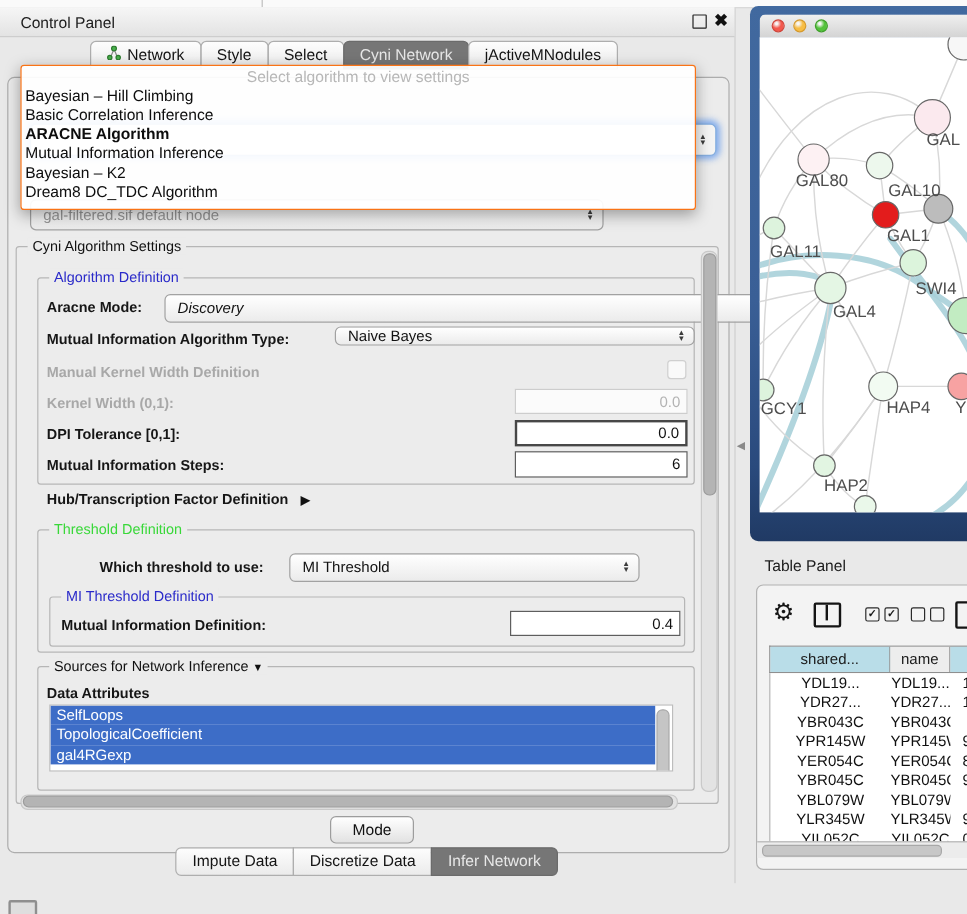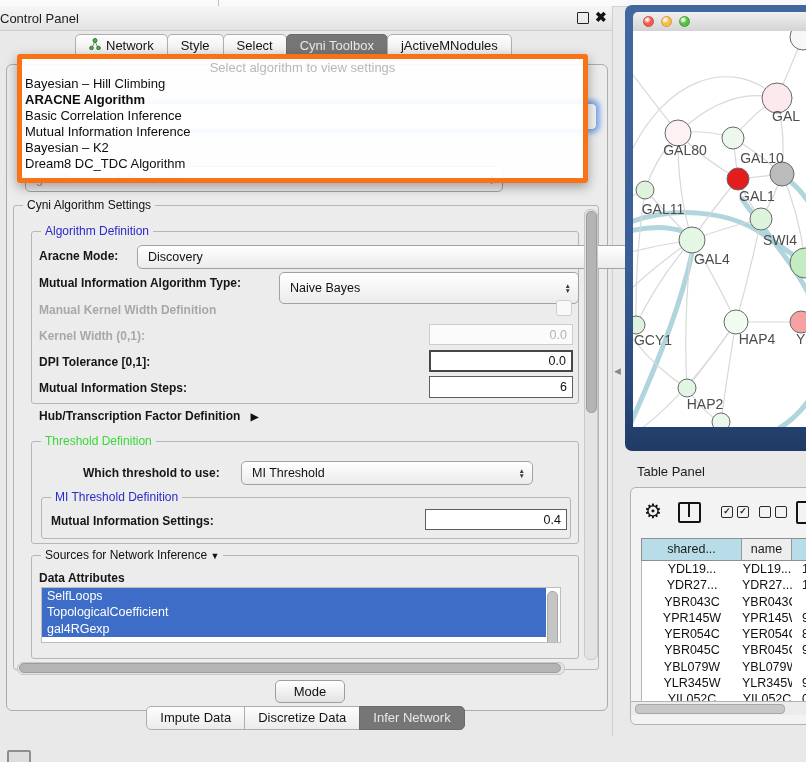--- a/index.html
+++ b/index.html
@@ -6,21 +6,21 @@
   #app{position:relative;width:806px;height:762px;background:#e9e9e9;overflow:hidden;
        font-family:"Liberation Sans",sans-serif;color:#111;}
   .abs{position:absolute;}
   
   #top-strip{left:0;top:0;width:806px;height:6px;background:#fafafa;border-bottom:1px solid #d2d2d2;}
   #top-strip .vdiv{position:absolute;left:218px;top:0;width:1px;height:6px;background:#bfbfbf;}
   
   #cp{left:0;top:6px;width:612px;height:730px;background:#e9e9e9;border-right:1px solid #cfcfcf;}
   #cp-header{position:absolute;left:0;top:0;width:612px;height:24px;
     background:linear-gradient(#f6f6f6,#e3e3e3);border-bottom:1px solid #cdcdcd;}
-  #cp-title{position:absolute;left:0;top:5px;font-size:13px;color:#1c1c1c;}
+  #cp-title{position:absolute;left:17px;top:5px;font-size:13px;color:#1c1c1c;}
   #cp-float{position:absolute;left:577px;top:6px;width:10px;height:10px;border:1.5px solid #222;border-radius:1px;}
   #cp-close{position:absolute;left:595px;top:3px;font-size:14px;font-weight:bold;color:#111;}
   
   .tabrow{display:flex;align-items:flex-end;}
   #top-tabs{position:absolute;left:76px;top:28px;height:24px;}
   .tab{height:22px;line-height:22px;padding:0 13px;font-size:13px;color:#141414;
     background:linear-gradient(#fdfdfd,#ebebeb);border:1px solid #aeaeae;border-radius:5px 5px 0 0;
     margin-left:-1px;display:flex;align-items:center;gap:5px;}
   .tab.sel{background:#767676;color:#e8e8e8;border-color:#6b6b6b;}
   .btab{border-radius:0;}
@@ -33,21 +33,21 @@
   .ghost-lbl{position:absolute;font-size:12.5px;color:#8d8d8d;}
   .combo{position:absolute;border:1px solid #a2a2a2;border-radius:5px;
     background:linear-gradient(#ffffff,#ebebeb);font-size:12.5px;color:#111;
     display:flex;align-items:center;padding:0 24px 0 10px;box-sizing:border-box;}
   .combo .spin{position:absolute;right:7px;top:50%;transform:translateY(-50%);
     display:flex;flex-direction:column;align-items:center;color:#3c3c3c;font-size:6.5px;line-height:5px;}
   .combo.focusring{box-shadow:0 0 5px 2.5px rgba(110,160,235,.85);border-color:#86aede;background:#f4f4f4;}
   .combo.ghost{color:#979797;}
   
   #popup{left:17px;top:54px;width:561px;height:119px;background:rgba(255,255,255,.93);
-    border:5px solid #f97316;border-radius:3px;box-shadow:0 4px 12px rgba(0,0,0,.35);z-index:30;}
+    border:1px solid #f97316;border-radius:3px;box-shadow:0 4px 12px rgba(0,0,0,.35);z-index:30;}
   #popup-title{height:17px;line-height:17px;text-align:center;font-size:13px;color:#b7b7b7;}
   .pop-item{height:16px;line-height:16px;padding-left:3px;font-size:13px;color:#0d0d0d;white-space:nowrap;}
   .pop-item.bold{font-weight:bold;}
   
   .grp{position:absolute;border:1px solid #b6b6b6;border-radius:3px;box-sizing:border-box;}
   .grp>.legend{position:absolute;top:-8px;left:9px;background:#ececec;padding:0 4px;font-size:12px;white-space:nowrap;}
   .legend.blue{color:#2a2ac9;}
   .legend.green{color:#39d839;}
   .lbl{position:absolute;font-size:12px;font-weight:bold;color:#161616;white-space:nowrap;}
   .lbl.dis{color:#a8a8a8;}
@@ -133,21 +133,21 @@
             </svg></span>
           <span>Network</span>
         </div>
         <div class="tab">
           <span>Style</span>
         </div>
         <div class="tab">
           <span>Select</span>
         </div>
         <div class="tab sel">
-          <span>Cyni Toolbox</span>
+          <span>Cyni Network</span>
         </div>
         <div class="tab">
           <span>jActiveMNodules</span>
         </div>
       </nav>
 
     <div id="content" class="abs">
 
       <span class="ghost-lbl" style="left:18px;top:24px;">Inference Algorithm</span>
       <div class="combo focusring" style="left:18px;top:38px;width:572px;height:27px;">
@@ -159,26 +159,26 @@
       </div>
 
       <div class="grp" style="left:6px;top:140px;width:586px;height:465px;">
         <span class="legend">Cyni Algorithm Settings</span>
       </div>
 
       <div class="grp" style="left:24px;top:166px;width:548px;height:173px;">
         <span class="legend blue">Algorithm Definition</span>
       </div>
       <span class="lbl" style="left:32px;top:184px;">Aracne Mode:</span>
-      <div class="combo" style="left:130px;top:180px;width:534px;height:24px;">
+      <div class="combo" style="left:130px;top:180px;width:534px;height:24px;font-style:italic;">
         <span>Discovery</span>
         <span class="spin">▲<br>▼</span>
       </div>
       <span class="lbl" style="left:32px;top:211px;">Mutual Information Algorithm Type:</span>
-      <div class="combo" style="left:272px;top:207px;width:300px;height:32px;">
+      <div class="combo" style="left:272px;top:207px;width:300px;height:16px;">
         <span>Naive Bayes</span>
         <span class="spin">▲<br>▼</span>
       </div>
       <span class="lbl dis" style="left:32px;top:238px;">Manual Kernel Width Definition</span>
       <span id="kernel-cb" style="left:549px;top:235px;"></span>
       <span class="lbl dis" style="left:32px;top:264px;">Kernel Width (0,1):</span>
       <div class="tfield dis" style="left:422px;top:259px;width:144px;height:21px;">
         <span>0.0</span>
       </div>
       <span class="lbl" style="left:32px;top:290px;">DPI Tolerance [0,1]:</span>
@@ -199,21 +199,21 @@
         <span class="legend green">Threshold Definition</span>
       </div>
       <span class="lbl" style="left:76px;top:401px;">Which threshold to use:</span>
       <div class="combo" style="left:234px;top:396px;width:292px;height:24px;">
         <span>MI Threshold</span>
         <span class="spin">▲<br>▼</span>
       </div>
       <div class="grp" style="left:34px;top:432px;width:530px;height:42px;">
         <span class="legend blue">MI Threshold Definition</span>
       </div>
-      <span class="lbl" style="left:44px;top:449px;">Mutual Information Settings:</span>
+      <span class="lbl" style="left:44px;top:449px;">Mutual Information Definition:</span>
       <div class="tfield" style="left:418px;top:444px;width:142px;height:21px;">
         <span>0.4</span>
       </div>
 
       <div class="grp" style="left:24px;top:490px;width:548px;height:104px;">
         <span class="legend">
           <span>Sources for Network Inference</span>
           <span class="tri" style="font-size:9px;">▼</span>
         </span>
       </div>
@@ -243,22 +243,22 @@
         <div class="tab btab sel">
           <span>Infer Network</span>
         </div>
       </nav>
   </section>
 
   <div id="popup" class="abs">
     <div id="popup-title">Select algorithm to view settings</div>
     <div id="popup-list">
         <div class="pop-item">Bayesian – Hill Climbing</div>
+        <div class="pop-item">Basic Correlation Inference</div>
         <div class="pop-item bold">ARACNE Algorithm</div>
-        <div class="pop-item">Basic Correlation Inference</div>
         <div class="pop-item">Mutual Information Inference</div>
         <div class="pop-item">Bayesian – K2</div>
         <div class="pop-item">Dream8 DC_TDC Algorithm</div>
       </div>
   </div>
 
   <div id="mini-icon" class="abs"></div>
   <div id="splitter-arrow" class="abs">◀</div>
 
   <section id="netframe" class="abs">

